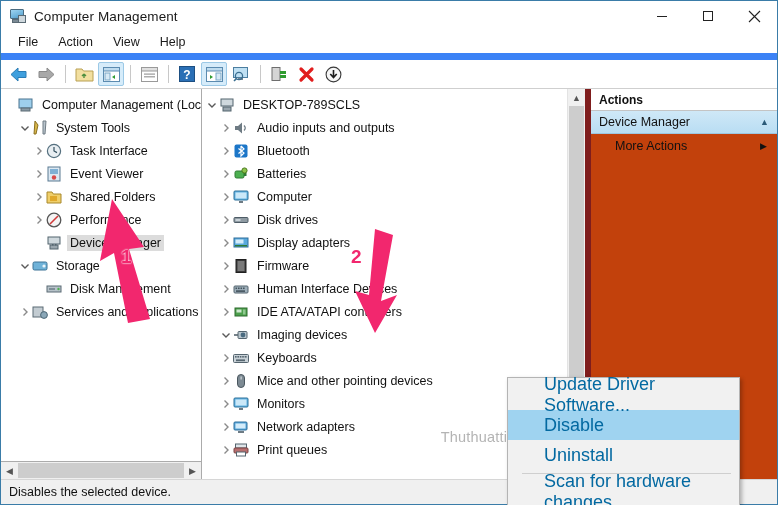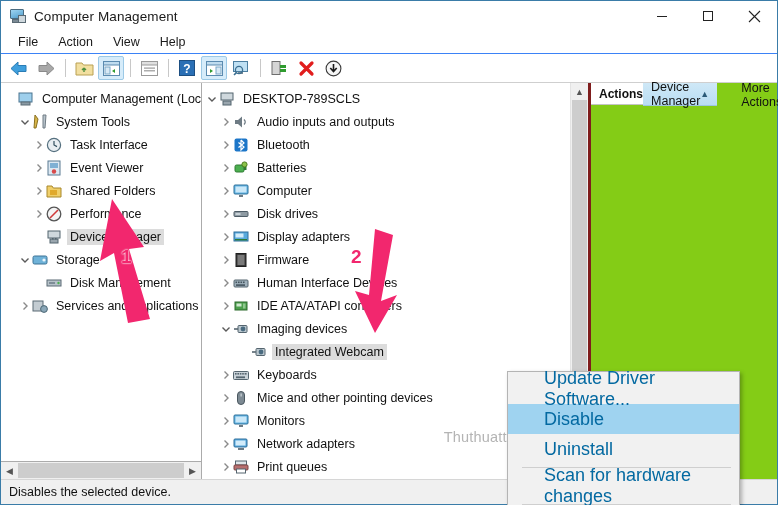--- a/index.html
+++ b/index.html
@@ -44,21 +44,21 @@
   .wctrls{margin-left:auto;display:flex;height:30px;}
   .wbtn{
     width:46px;height:30px;display:flex;align-items:center;justify-content:center;
     color:#222;font-size:13px;line-height:1;
   }
   .wbtn svg{display:block;}
   
   .menubar{
     height:22px;flex:0 0 22px;background:#ffffff;
     display:flex;align-items:center;padding-left:8px;
-    border-bottom:1px solid #3b82f6;
+    border-bottom:7px solid #3b82f6;
   }
   .menuitem{
     font-size:12.5px;color:#1a1a1a;padding:2px 9px;margin-right:2px;
   }
   
   .toolbar{
     height:28px;flex:0 0 28px;background:#ffffff;
     display:flex;align-items:center;padding-left:5px;
     border-bottom:1px solid #cfcfcf;
   }
@@ -95,39 +95,39 @@
   }
   .hs-arrow{
     width:17px;height:17px;display:flex;align-items:center;justify-content:center;
     font-size:9px;color:#555;background:#f0f0f0;
   }
   .hs-track{flex:1;height:17px;background:#f0f0f0;position:relative;}
   .hs-thumb{position:absolute;left:0;top:1px;height:15px;width:100%;background:#cdcdcd;}
   
   .pane-mid{
     flex:1 1 auto;min-width:0;position:relative;background:#ffffff;
-    border-right:3px solid #7f1d1d;display:flex;
+    border-right:6px solid #7f1d1d;display:flex;
   }
   .devtree{
     flex:1 1 auto;overflow:hidden;padding-top:4px;position:relative;
     font-size:12.5px;color:#111;
   }
   .vscroll{
     width:17px;flex:0 0 17px;background:#f0f0f0;border-left:1px solid #e3e3e3;
     display:flex;flex-direction:column;align-items:center;
   }
   .vs-arrow{
     width:17px;height:17px;display:flex;align-items:center;justify-content:center;
     font-size:9px;color:#555;
   }
   .vs-track{flex:1;width:17px;position:relative;background:#f0f0f0;}
   .vs-thumb{position:absolute;left:1px;top:0;width:15px;height:84%;background:#cdcdcd;}
   
   .pane-right{
-    width:186px;flex:0 0 186px;background:#84cc16;display:flex;flex-direction:row;
+    width:186px;flex:0 0 186px;background:#c2410c;display:flex;flex-direction:column;
   }
   .act-head{
     height:21px;flex:0 0 21px;border-bottom:1px solid #c4c4c4;
     display:flex;align-items:center;padding-left:8px;
     font-size:12px;font-weight:bold;color:#111;background:#ffffff;
   }
   .act-group{
     height:22px;flex:0 0 22px;
     background:linear-gradient(180deg,#cfe8f7 0%,#b9ddf3 100%);
     border-bottom:1px solid #9dc6e0;
@@ -597,31 +597,20 @@
             </span>
             <span class="nicon">
               <svg width="16" height="16" viewBox="0 0 16 16" style="display:block;position:absolute;top:0;left:0;">
                 <rect x="5" y="4.5" width="9" height="7" rx="1" fill="#b9c6cd" stroke="#55656f"></rect>
                 <circle cx="10" cy="8" r="2.4" fill="#4a6b80"></circle>
                 <path d="M1 8 L5 8" stroke="#55656f" stroke-width="1.6"></path>
               </svg>
             </span>
             <span class="nlabel">Imaging devices</span>
           </div>
-          <div class="node selected" style="padding-left: 34px;">
-            <span class="twisty"></span>
-            <span class="nicon">
-              <svg width="16" height="16" viewBox="0 0 16 16" style="display:block;position:absolute;top:0;left:0;">
-                <rect x="5" y="4.5" width="9" height="7" rx="1" fill="#b9c6cd" stroke="#55656f"></rect>
-                <circle cx="10" cy="8" r="2.4" fill="#4a6b80"></circle>
-                <path d="M1 8 L5 8" stroke="#55656f" stroke-width="1.6"></path>
-              </svg>
-            </span>
-            <span class="nlabel">Integrated Webcam</span>
-          </div>
           <div class="node" style="padding-left: 16px;">
             <span class="twisty">
               <svg width="10" height="10" viewBox="0 0 10 10">
                 <path d="M3.5 1.5 L7 5 L3.5 8.5" stroke="#8a8a8a" stroke-width="1.4" fill="none"></path>
               </svg>
             </span>
             <span class="nicon">
               <svg width="16" height="16" viewBox="0 0 16 16" style="display:block;position:absolute;top:0;left:0;">
                 <rect x="0.5" y="4.5" width="15" height="8" rx="1" fill="#c9d2d8" stroke="#55656f"></rect>
                 <rect x="2" y="6" width="1.6" height="1.6" fill="#55656f"></rect>

